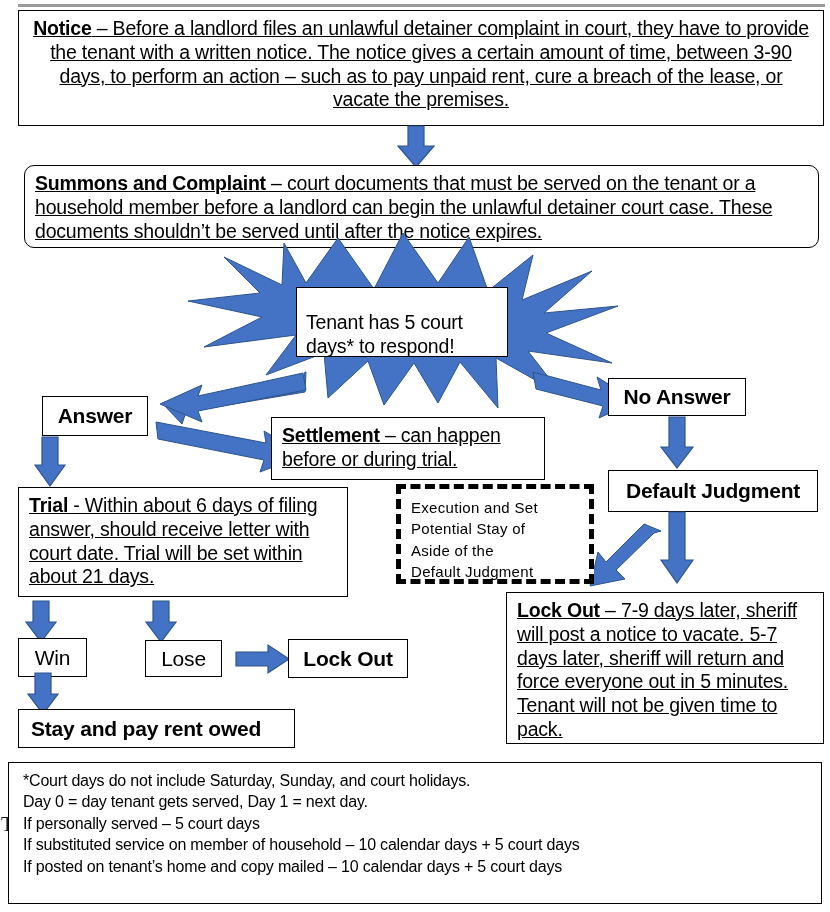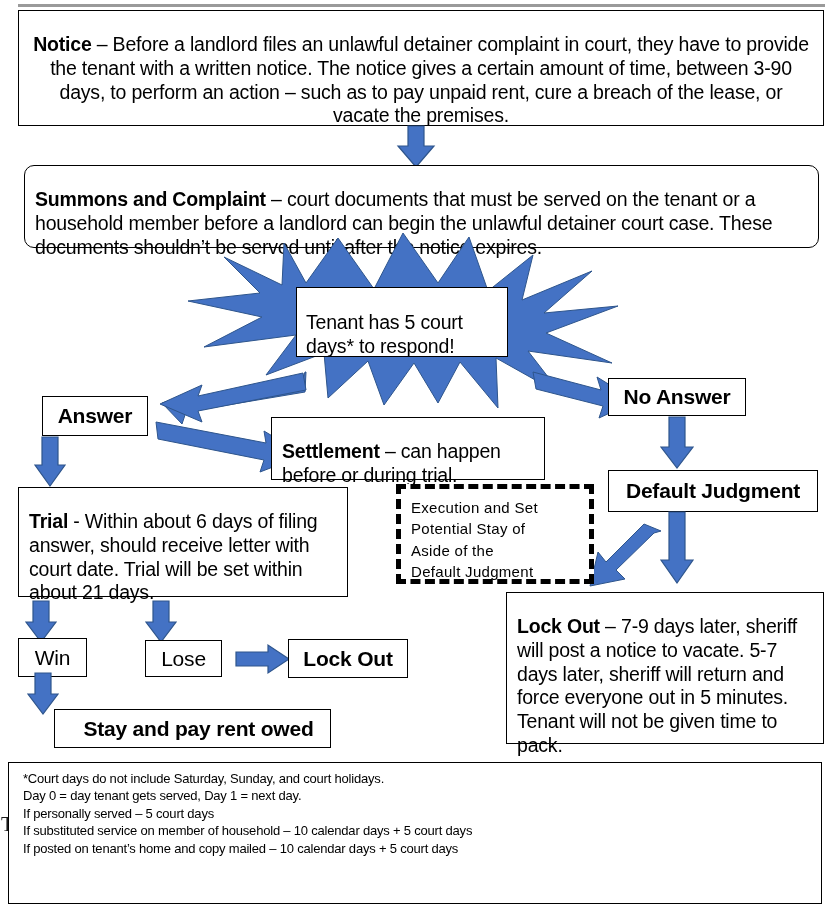--- a/index.html
+++ b/index.html
@@ -30,31 +30,32 @@
     position: absolute;
     box-sizing: border-box;
     border: 1.5px solid #000000;
     background: #ffffff;
     color: #000000;
     line-height: 1.22;
     letter-spacing: -0.2px;
   }
   .box.para {
     font-size: 19.5px;
-    padding: 22px 10px;
+    padding: 6px 10px;
+    text-decoration: underline;
   }
   .box.center { text-align: center; }
   .box.label {
     font-weight: bold;
     font-size: 21px;
     display: flex;
     align-items: center;
     justify-content: center;
   }
-  .box.label.lefty { justify-content: center; padding-left: 12px; margin-left: 36px; }
+  .box.label.lefty { justify-content: flex-start; padding-left: 12px; }
   .box b { font-weight: bold; }
 
   
   .burst {
     position: absolute;
     left: 188px;
     top: 243px;
     width: 430px;
     height: 165px;
   }
@@ -84,21 +85,21 @@
     line-height: 1.42;
     padding: 8px 10px;
     letter-spacing: 0.3px;
   }
 
   .footnote {
     position: absolute;
     box-sizing: border-box;
     border: 1.5px solid #000000;
     background: #ffffff;
-    font-size: 13px;
+    font-size: 16px;
     line-height: 1.34;
     padding: 7px 14px;
     letter-spacing: -0.2px;
   }
   .footnote div { white-space: nowrap; }
 
   .stray-t {
     position: absolute;
     left: 1px;
     top: 812px;

